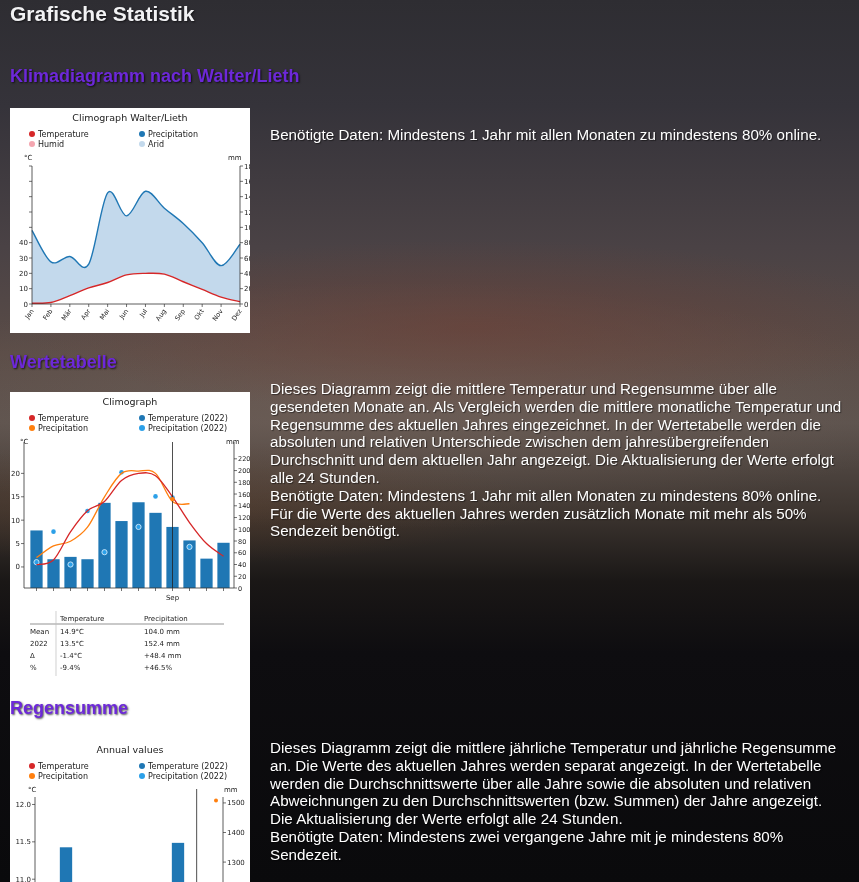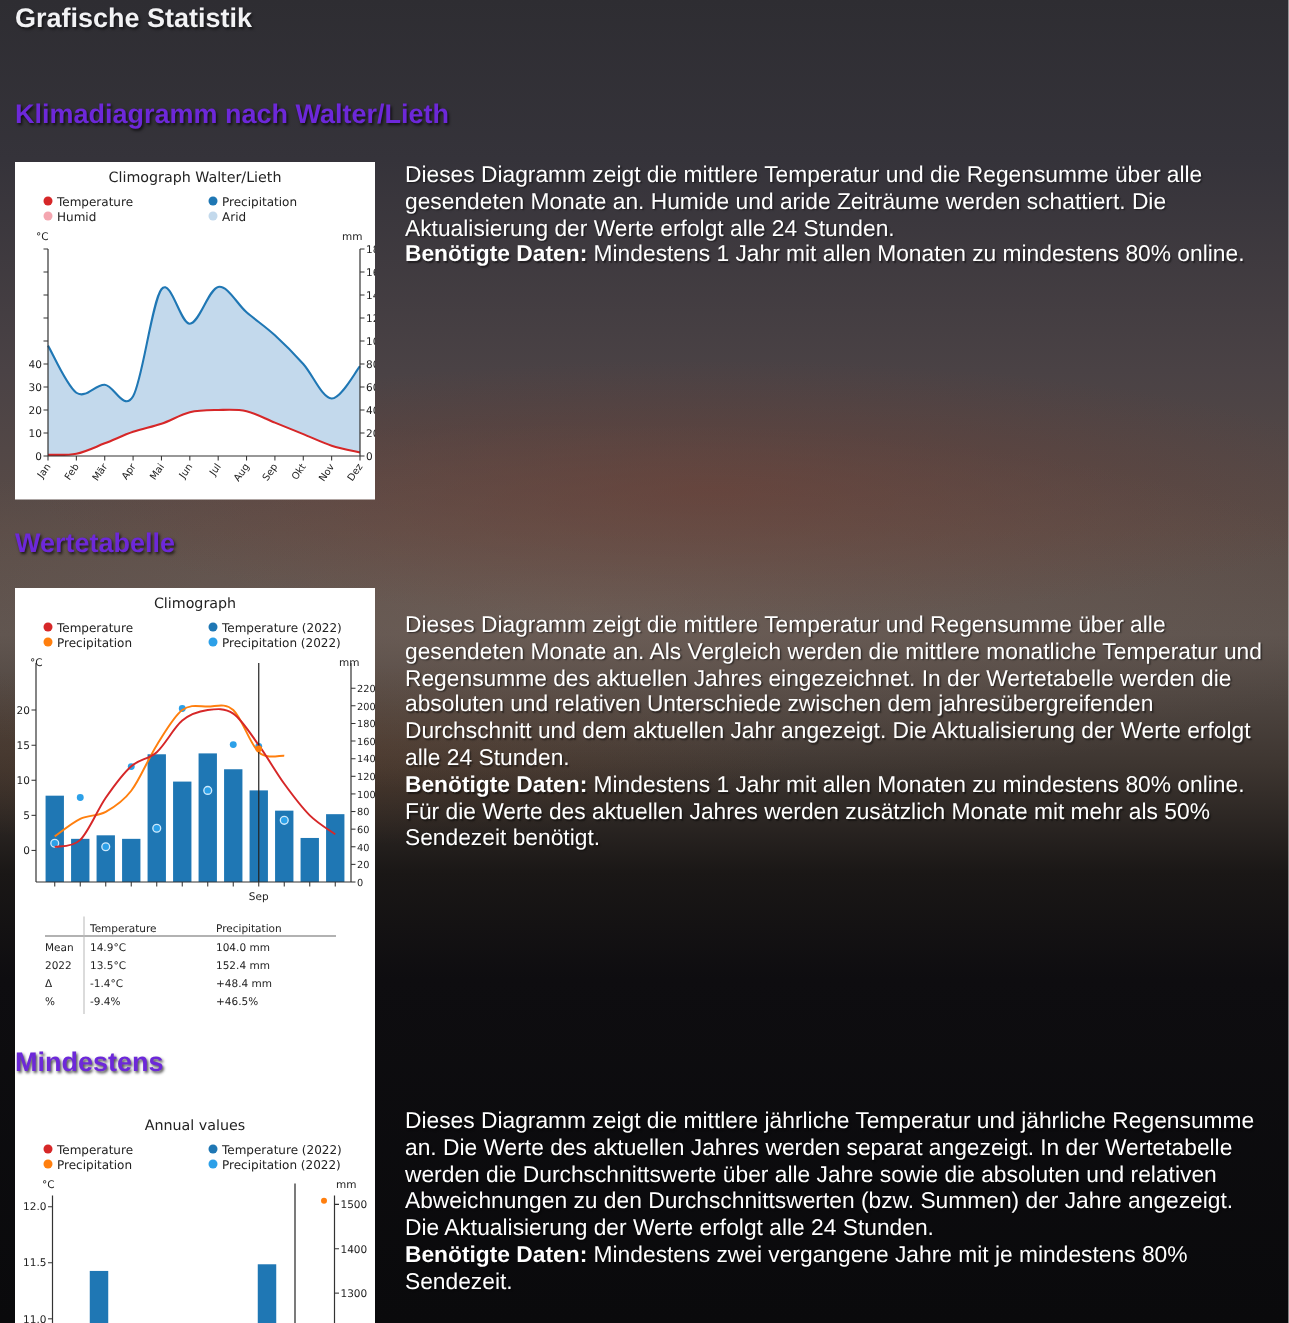--- a/index.html
+++ b/index.html
@@ -9,34 +9,34 @@
     color: #ffffff;
     background:
       radial-gradient(ellipse 75% 14% at 55% 37%, rgba(110,62,52,0.55), rgba(110,62,52,0) 70%),
       radial-gradient(ellipse 90% 20% at 45% 46%, rgba(125,105,95,0.45), rgba(125,105,95,0) 70%),
       radial-gradient(ellipse 60% 10% at 20% 57%, rgba(90,60,40,0.5), rgba(90,60,40,0) 70%),
       linear-gradient(180deg, #2e2d32 0%, #35333a 12%, #4a4245 28%, #5a4c47 40%, #5d534e 48%, #3d3530 58%, #1a1716 66%, #0e0d10 74%, #0a0a0c 100%);
     position: relative;
   }
   .page-title {
     position: absolute; left: 10px; top: 2px;
-    font-size: 18px; font-weight: bold; color: #f2f2f4;
+    font-size: 21px; font-weight: bold; color: #f2f2f4;
     text-shadow: 1px 1px 2px rgba(0,0,0,0.6);
   }
   .section-title {
     position: absolute; left: 10px;
     font-size: 18px; font-weight: bold; color: #6d28d9;
     text-shadow: 1px 1px 2px rgba(0,0,0,0.7);
   }
   .desc {
     position: absolute; left: 270px; width: 575px;
     font-size: 15.2px; line-height: 17.8px; color: #ffffff;
     text-shadow: 1px 1px 1px rgba(0,0,0,0.5);
   }
-  .desc b { font-weight: bold; }
+  .desc b { font-weight: normal; }
   .chart-box {
     position: absolute; left: 10px; width: 240px; background: #ffffff;
     overflow: hidden;
   }
   svg text { font-family: "DejaVu Sans", sans-serif; fill: #222; }
 </style>
 </head>
 <body>
 
 <h1 class="page-title">Grafische Statistik</h1>
@@ -117,21 +117,21 @@
       <text x="175.27272727272728" y="203" font-size="6.5" text-anchor="end" transform="rotate(-55 175.27272727272728 203)">Sep</text>
       <line x1="192.1818181818182" y1="196" x2="192.1818181818182" y2="199" stroke="#333" stroke-width="0.7"></line>
       <text x="194.1818181818182" y="203" font-size="6.5" text-anchor="end" transform="rotate(-55 194.1818181818182 203)">Okt</text>
       <line x1="211.0909090909091" y1="196" x2="211.0909090909091" y2="199" stroke="#333" stroke-width="0.7"></line>
       <text x="213.0909090909091" y="203" font-size="6.5" text-anchor="end" transform="rotate(-55 213.0909090909091 203)">Nov</text>
       <line x1="230" y1="196" x2="230" y2="199" stroke="#333" stroke-width="0.7"></line>
       <text x="232" y="203" font-size="6.5" text-anchor="end" transform="rotate(-55 232 203)">Dez</text>
     </svg>
 </div>
 <div class="desc" style="top:108px">
-  <span>Dieses Diagramm zeigt die mittlere Temperatur und die Regensumme über alle gesendeten Monate an. Humide und aride Zeiträume werden schattiert. Die Aktualisierung der Werte erfolgt alle 24 Stunden.</span><br>
+  <br>
   <b>Benötigte Daten:</b><span> Mindestens 1 Jahr mit allen Monaten zu mindestens 80% online.</span>
 </div>
 
 <h2 class="section-title" style="top:352px">Wertetabelle</h2>
 <div class="chart-box" style="top:392px;height:352px">
   <svg id="chart1" width="240" height="287">
       <text x="120" y="13" font-size="9.5" text-anchor="middle">Climograph</text>
       <circle cx="22" cy="26" r="3" fill="#d62728"></circle>
       <text x="28" y="29" font-size="8">Temperature</text>
       <circle cx="132" cy="26" r="3" fill="#1f77b4"></circle>
@@ -229,26 +229,26 @@
       <text x="50" y="254" font-size="7">13.5°C</text>
       <text x="134" y="254" font-size="7">152.4 mm</text>
       <text x="20" y="266" font-size="7">Δ</text>
       <text x="50" y="266" font-size="7">-1.4°C</text>
       <text x="134" y="266" font-size="7">+48.4 mm</text>
       <text x="20" y="278" font-size="7">%</text>
       <text x="50" y="278" font-size="7">-9.4%</text>
       <text x="134" y="278" font-size="7">+46.5%</text>
     </svg>
 </div>
-<div class="desc" style="top:408px">
+<div class="desc" style="top:380px">
   <span>Dieses Diagramm zeigt die mittlere Temperatur und Regensumme über alle gesendeten Monate an. Als Vergleich werden die mittlere monatliche Temperatur und Regensumme des aktuellen Jahres eingezeichnet. In der Wertetabelle werden die absoluten und relativen Unterschiede zwischen dem jahresübergreifenden Durchschnitt und dem aktuellen Jahr angezeigt. Die Aktualisierung der Werte erfolgt alle 24 Stunden.</span><br>
   <b>Benötigte Daten:</b><span> Mindestens 1 Jahr mit allen Monaten zu mindestens 80% online. Für die Werte des aktuellen Jahres werden zusätzlich Monate mit mehr als 50% Sendezeit benötigt.</span>
 </div>
 
-<h2 class="section-title" style="top:698px">Mindestens</h2>
+<h2 class="section-title" style="top:698px">Regensumme</h2>
 <div class="chart-box" style="top:739px;height:150px">
   <svg id="chart2" width="240" height="150">
       <text x="120" y="14" font-size="9.5" text-anchor="middle">Annual values</text>
       <circle cx="22" cy="27" r="3" fill="#d62728"></circle>
       <text x="28" y="30" font-size="8">Temperature</text>
       <circle cx="132" cy="27" r="3" fill="#1f77b4"></circle>
       <text x="138" y="30" font-size="8">Temperature (2022)</text>
       <circle cx="22" cy="37" r="3" fill="#ff7f0e"></circle>
       <text x="28" y="40" font-size="8">Precipitation</text>
       <circle cx="132" cy="37" r="3" fill="#2ca0e8"></circle>

